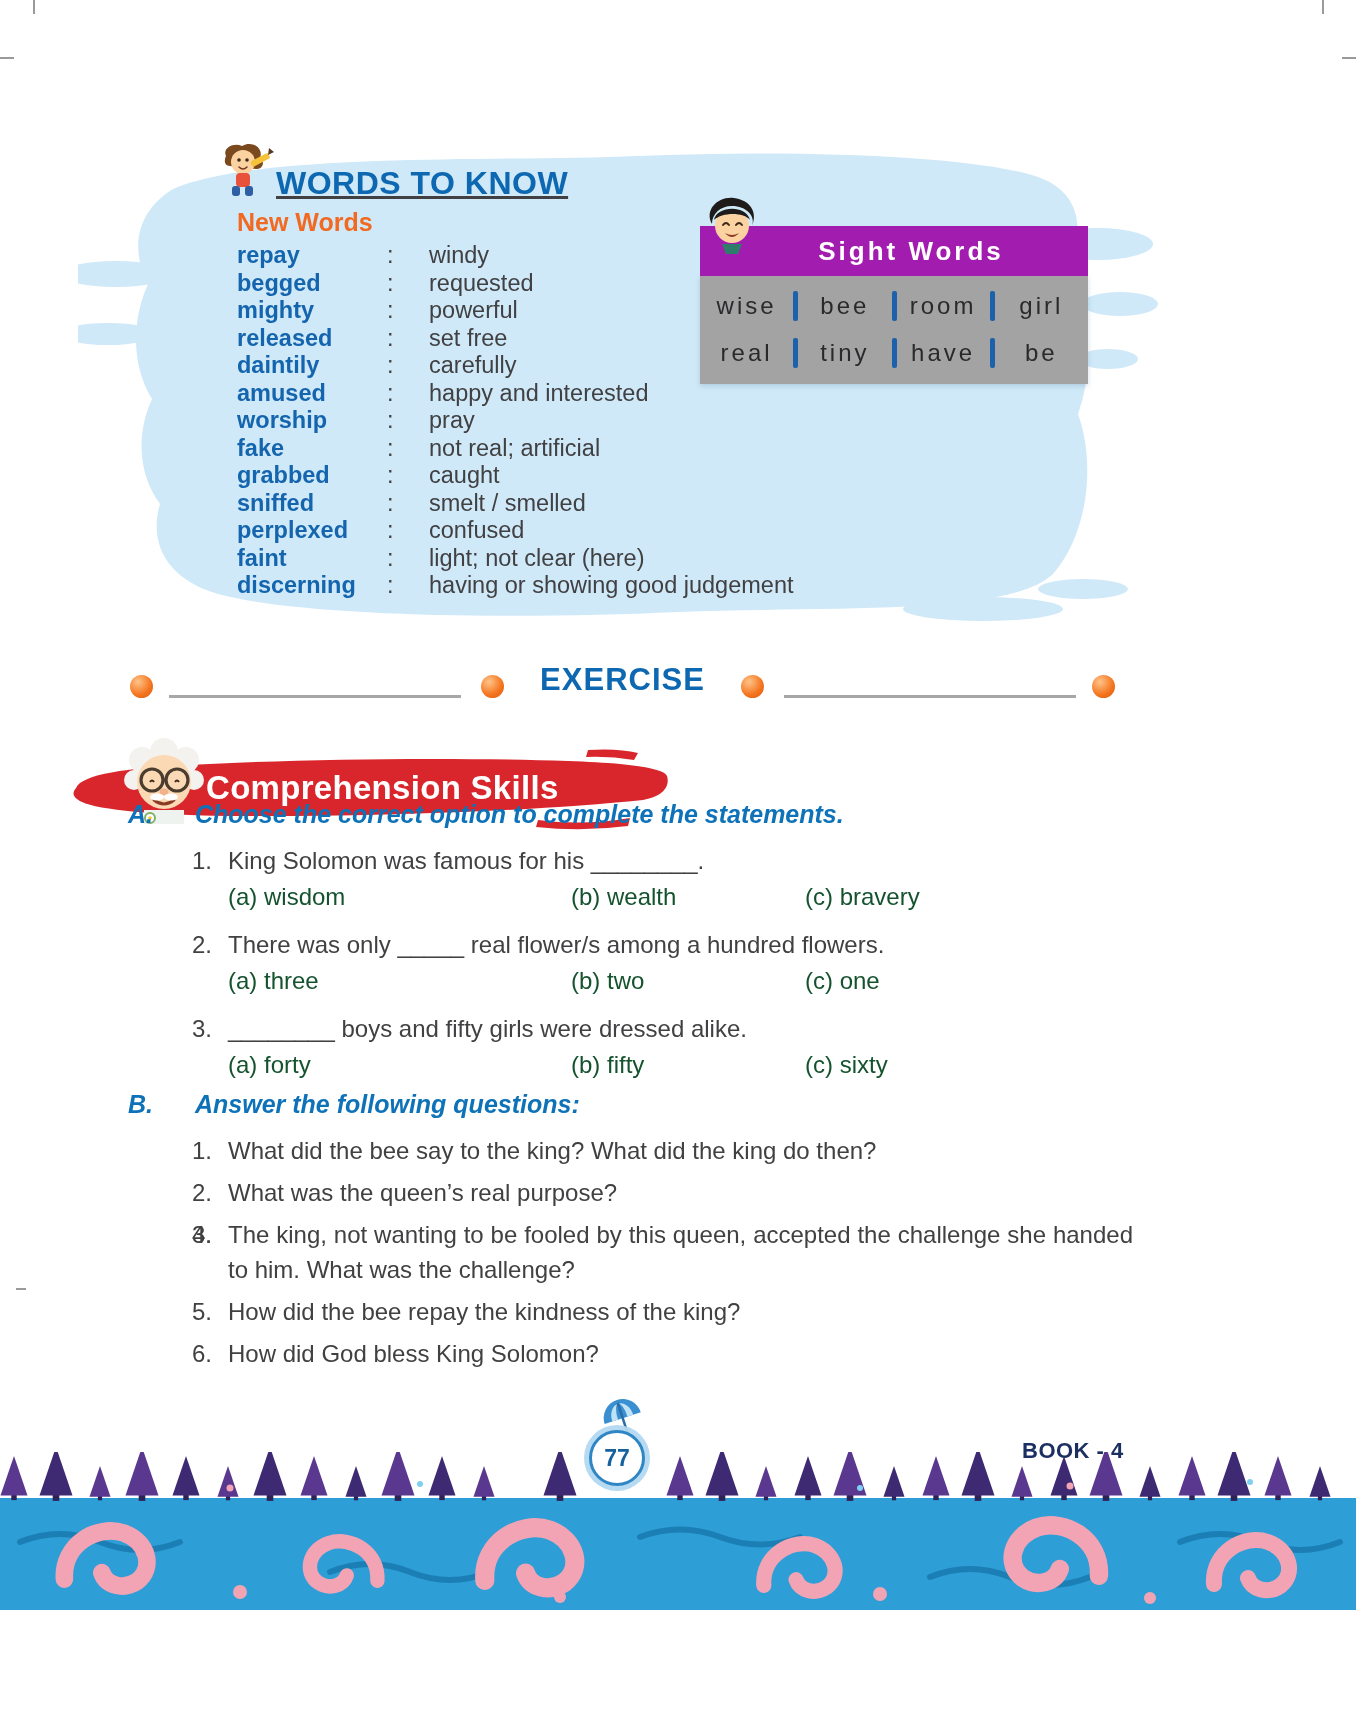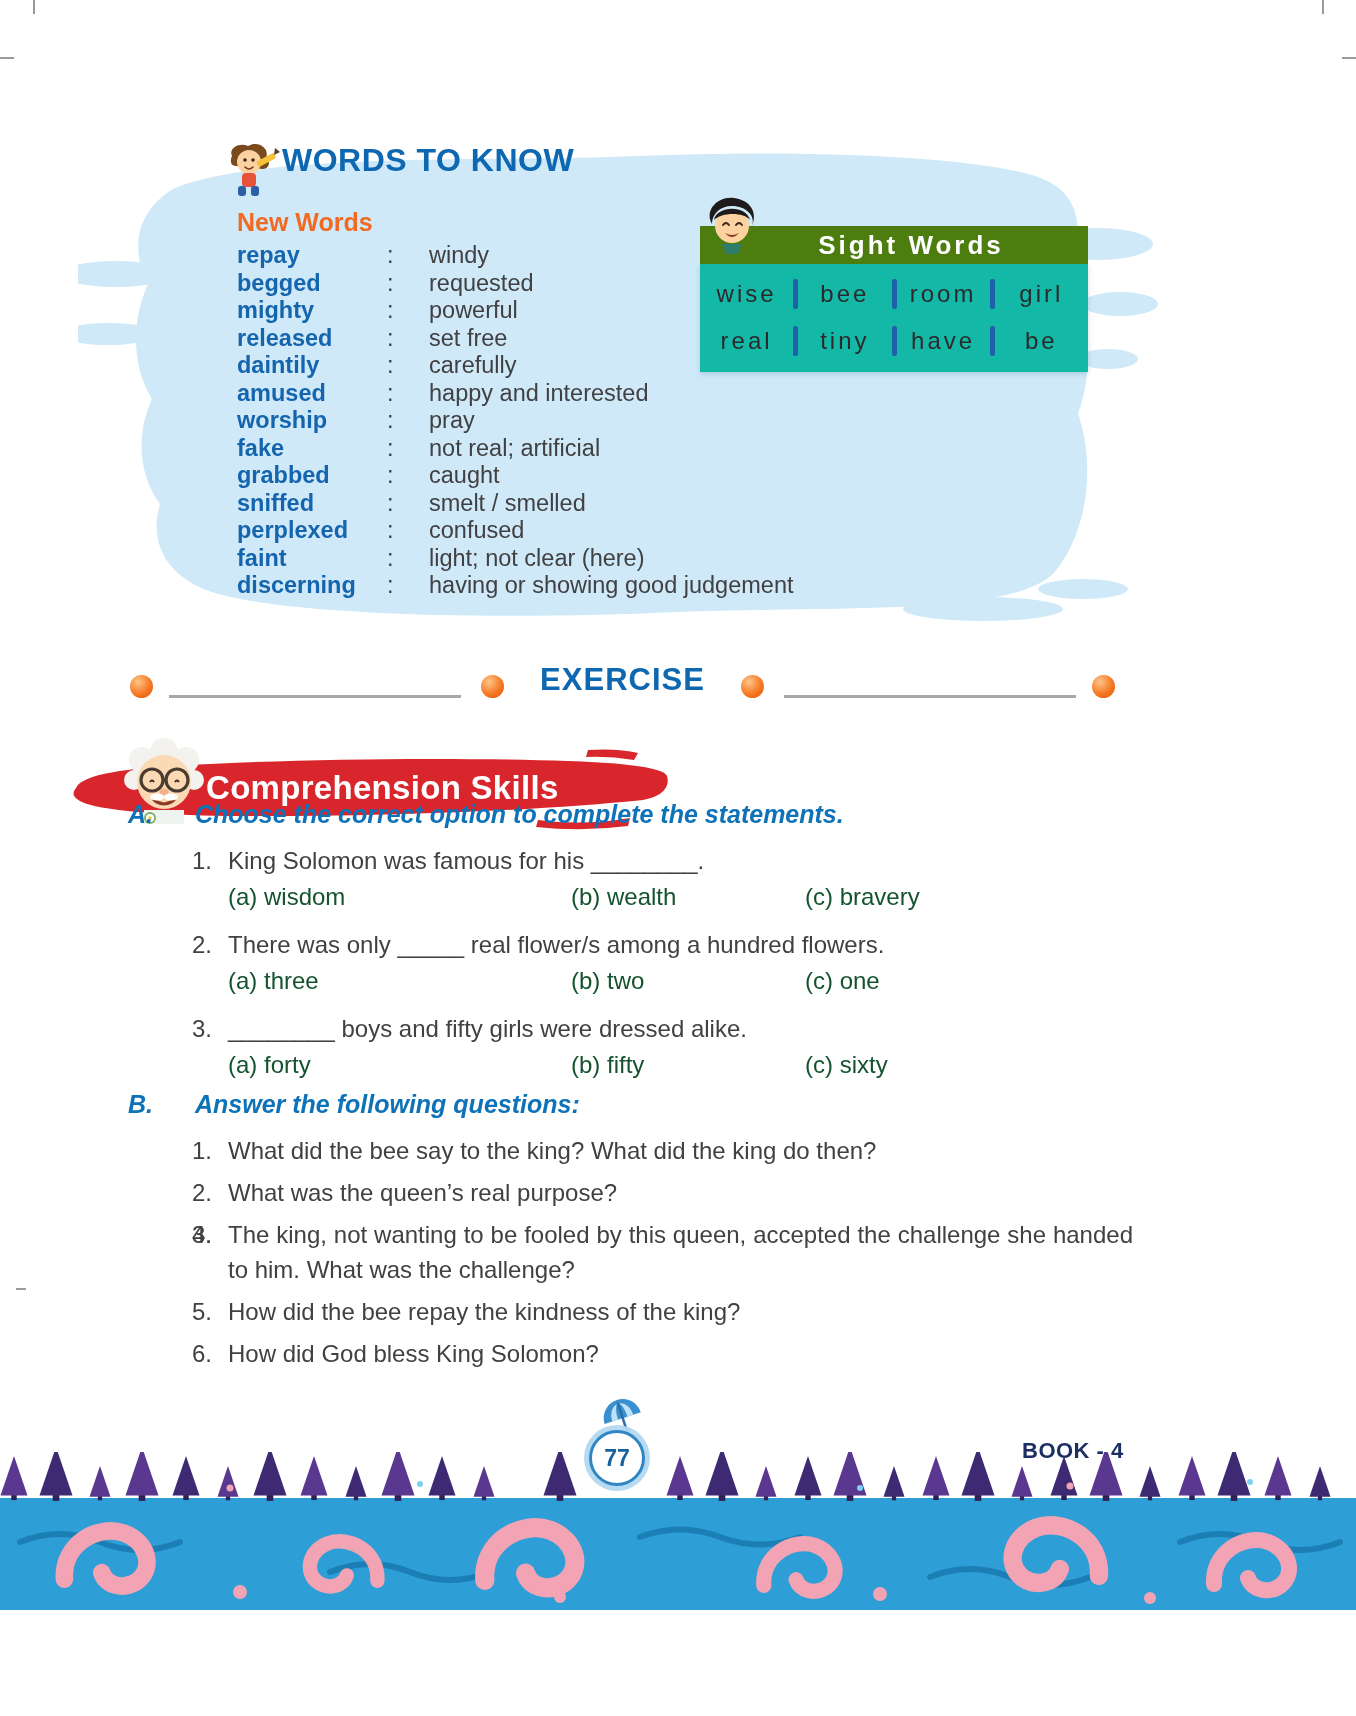--- a/index.html
+++ b/index.html
@@ -7,35 +7,35 @@
     position:relative; width:1356px; height:1716px; background:#ffffff;
     font-family:"Liberation Sans", sans-serif; overflow:hidden; color:#414042;
   }
   
   .crop { position:absolute; background:#9a9a9c; }
 
   
   .blob-svg { position:absolute; left:78px; top:134px; width:1085px; height:505px; }
 
   
-  .wtk-header { position:absolute; left:218px; top:142px; display:flex; align-items:flex-start; }
+  .wtk-header { position:absolute; left:212px; top:142px; display:flex; align-items:flex-end;text-decoration:underline; }
   .wtk-title { font-size:32px; font-weight:bold; color:#0d68b1; letter-spacing:.5px; margin-left:2px; }
   .new-words { position:absolute; left:237px; top:208px; font-size:25px; font-weight:bold; color:#f26a21; }
   .word-list { position:absolute; left:237px; top:242px; }
   .word-row { display:flex; line-height:27.5px; font-size:23.5px; }
   .word-row .w { width:150px; font-weight:bold; color:#1465ae; }
   .word-row .c { width:42px; color:#414042; }
   .word-row .m { color:#414042; white-space:nowrap; }
 
   
   .sight-box { position:absolute; left:700px; top:226px; width:388px; }
-  .sight-header { position:relative; height:38px; background:#4d7c0f; display:flex; align-items:center; justify-content:center; }
+  .sight-header { position:relative; height:50px; background:#a21caf; display:flex; align-items:center; justify-content:center; }
   .sight-header .t { color:#ffffff; font-weight:bold; font-size:26px; letter-spacing:3px; padding-left:34px; }
   .sight-face { position:absolute; left:2px; top:-30px; width:62px; height:66px; }
-  .sight-body { background:#14b8a6; padding:6px 0 8px 0; box-shadow:0 2px 5px rgba(80,120,160,.25); }
+  .sight-body { background:#a3a3a3; padding:6px 0 8px 0; box-shadow:0 2px 5px rgba(80,120,160,.25); }
   .sight-row { display:flex; align-items:center; height:47px; }
   .sight-cell { flex:1; text-align:center; font-size:24px; letter-spacing:3px; color:#2a2a2c; }
   .sight-sep { width:5px; height:30px; background:#1c61a9; border-radius:2px; }
 
   
   .exercise-row { position:absolute; left:130px; top:662px; width:985px; display:flex; align-items:flex-end;gap:16px; }
   .bead { width:23px; height:23px; border-radius:50%;
           background:radial-gradient(circle at 35% 30%, #ffc489, #f4731d 60%, #d95c10); flex:0 0 auto; }
   .exline { height:3px; background:#a7a7a9; flex:1 1 auto; }
   .extitle { font-size:31px; font-weight:bold; color:#0d68b1; letter-spacing:1px; margin:0 16px; }

